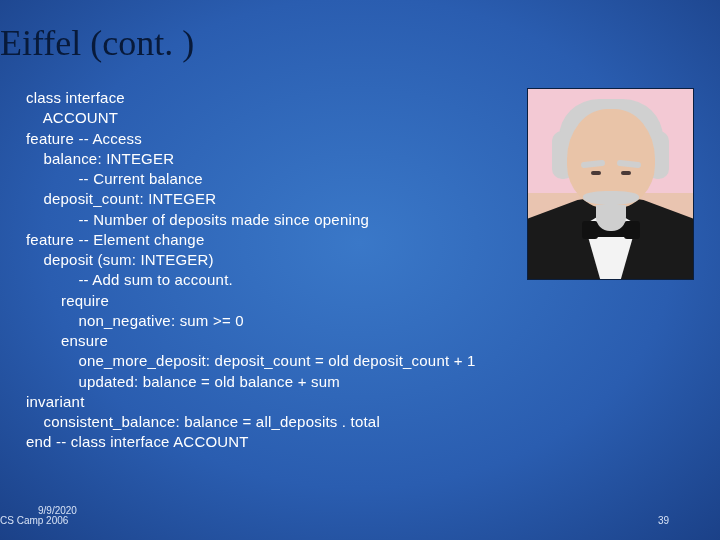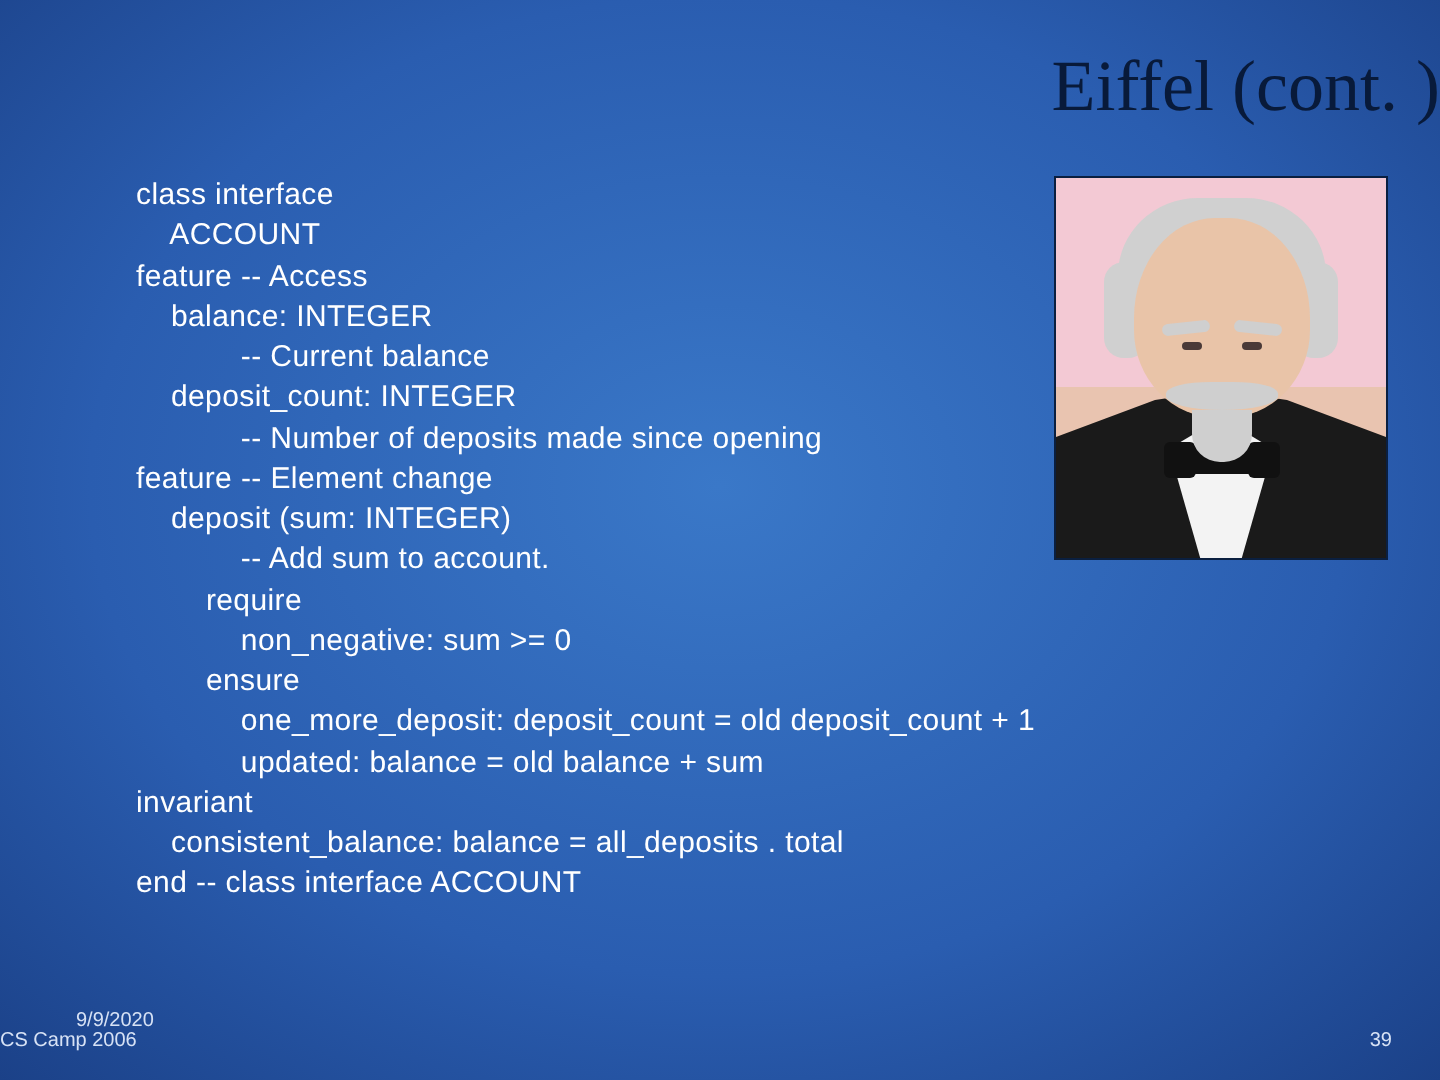--- a/index.html
+++ b/index.html
@@ -5,44 +5,43 @@
   html,body{margin:0;padding:0;width:720px;height:540px;overflow:hidden}
   .slide{
     width:720px;height:540px;
     background:radial-gradient(ellipse 900px 700px at 50% 45%,#3a78c8 0%,#2a5db0 35%,#1a3f85 60%,#0d2050 85%,#05102a 100%);
     position:relative;
     font-family:Verdana,Geneva,sans-serif;
     color:#fff;
   }
   .title{
     position:absolute;top:22px;left:0;right:0;
-    text-align:right;
+    text-align:left;
     font-family:"Times New Roman",Times,serif;
     font-size:36px;
     color:#081a3a;
     font-weight:400;
   }
   .code-block{
     position:absolute;
     top:88px;left:26px;right:26px;
     font-size:15px;
     line-height:1.35;
     white-space:pre;
     color:#fff;
     letter-spacing:0.2px;
-    margin-left:42px;
   }
   .footer{
     position:absolute;bottom:14px;left:0;right:0;
     font-size:10px;color:#d7e2f5;
     font-family:Arial,sans-serif;
   }
   .footer .date{position:absolute;left:38px;bottom:10px}
   .footer .mid{position:absolute;left:0;right:0;text-align:left;bottom:0}
-  .footer .num{position:absolute;right:24px;bottom:0}
+  .footer .num{position:absolute;right:51px;bottom:0}
   .portrait{
     position:absolute;top:88px;right:26px;
     width:165px;height:190px;
     background:linear-gradient(#f3c9d4 0%,#f3c9d4 55%,#e9c4b0 55%,#e9c4b0 100%);
     border:1px solid #0a1f40;
   }
   .head{
     position:absolute;left:50%;top:20px;transform:translateX(-50%);
     width:88px;height:100px;
     background:#e9c4a8;

